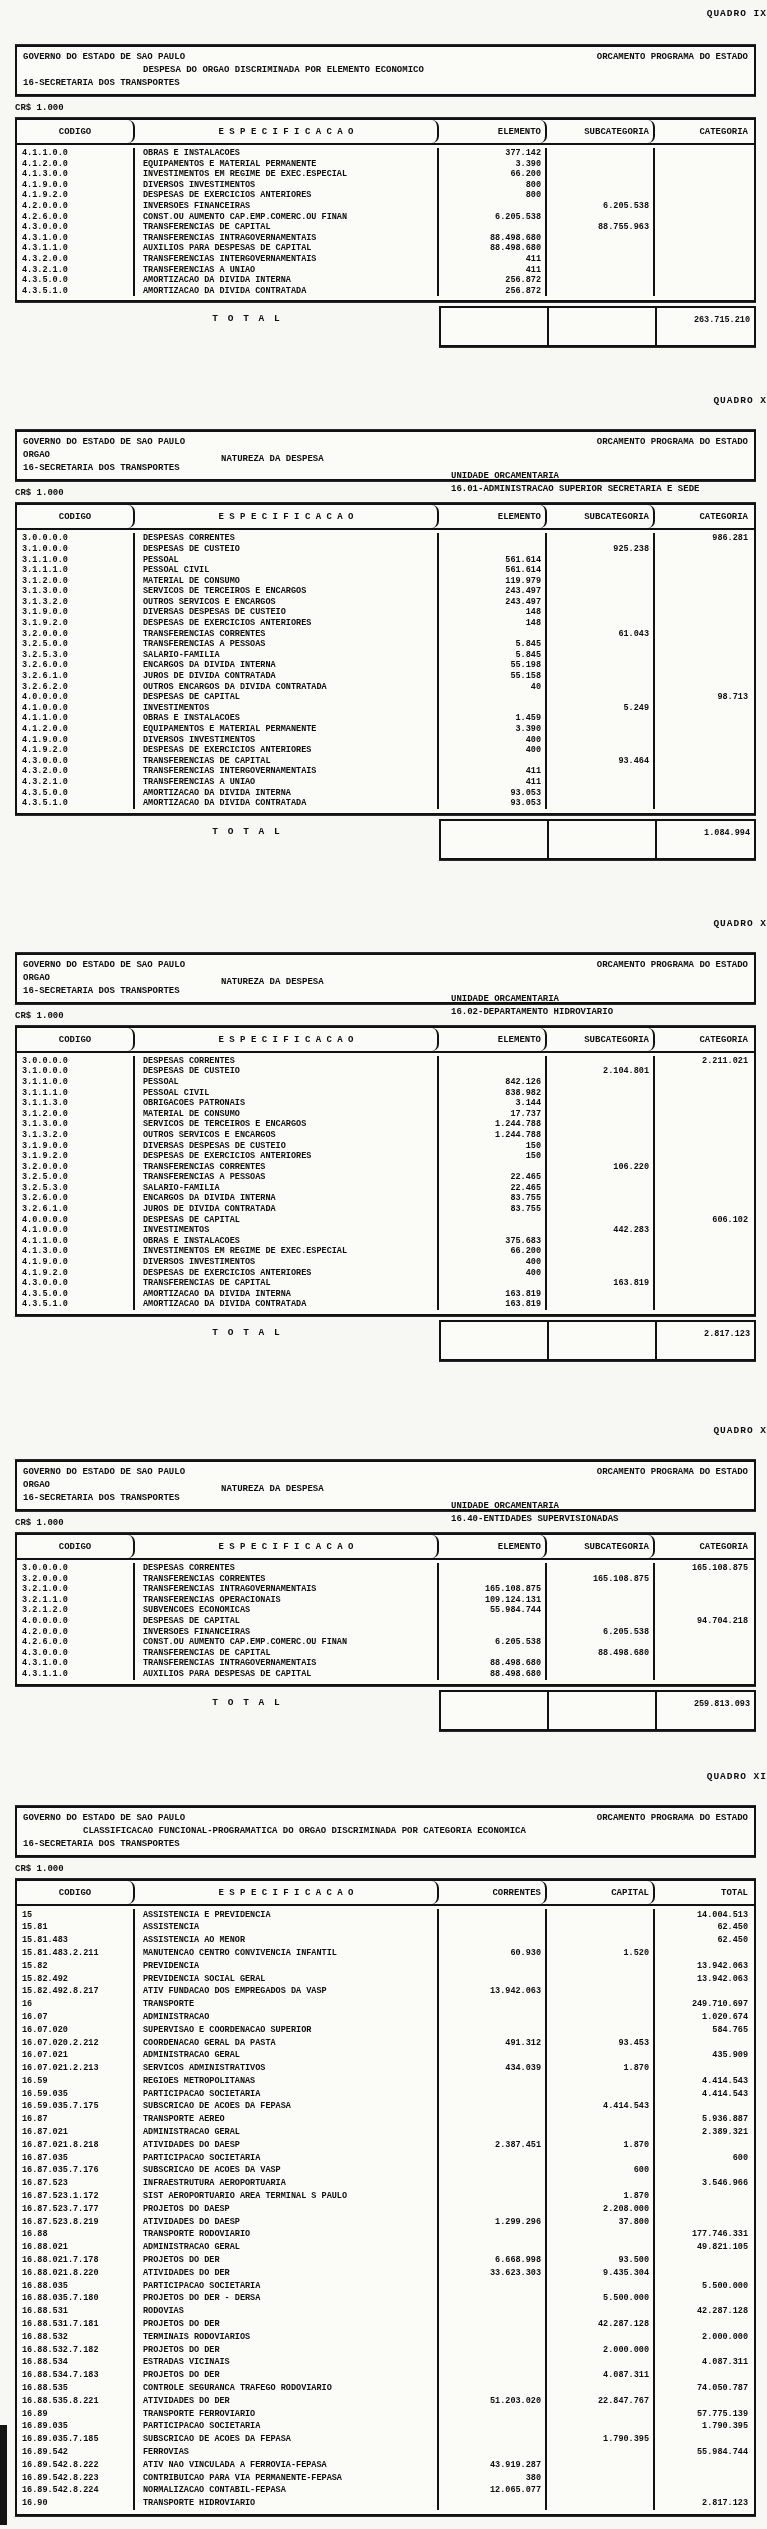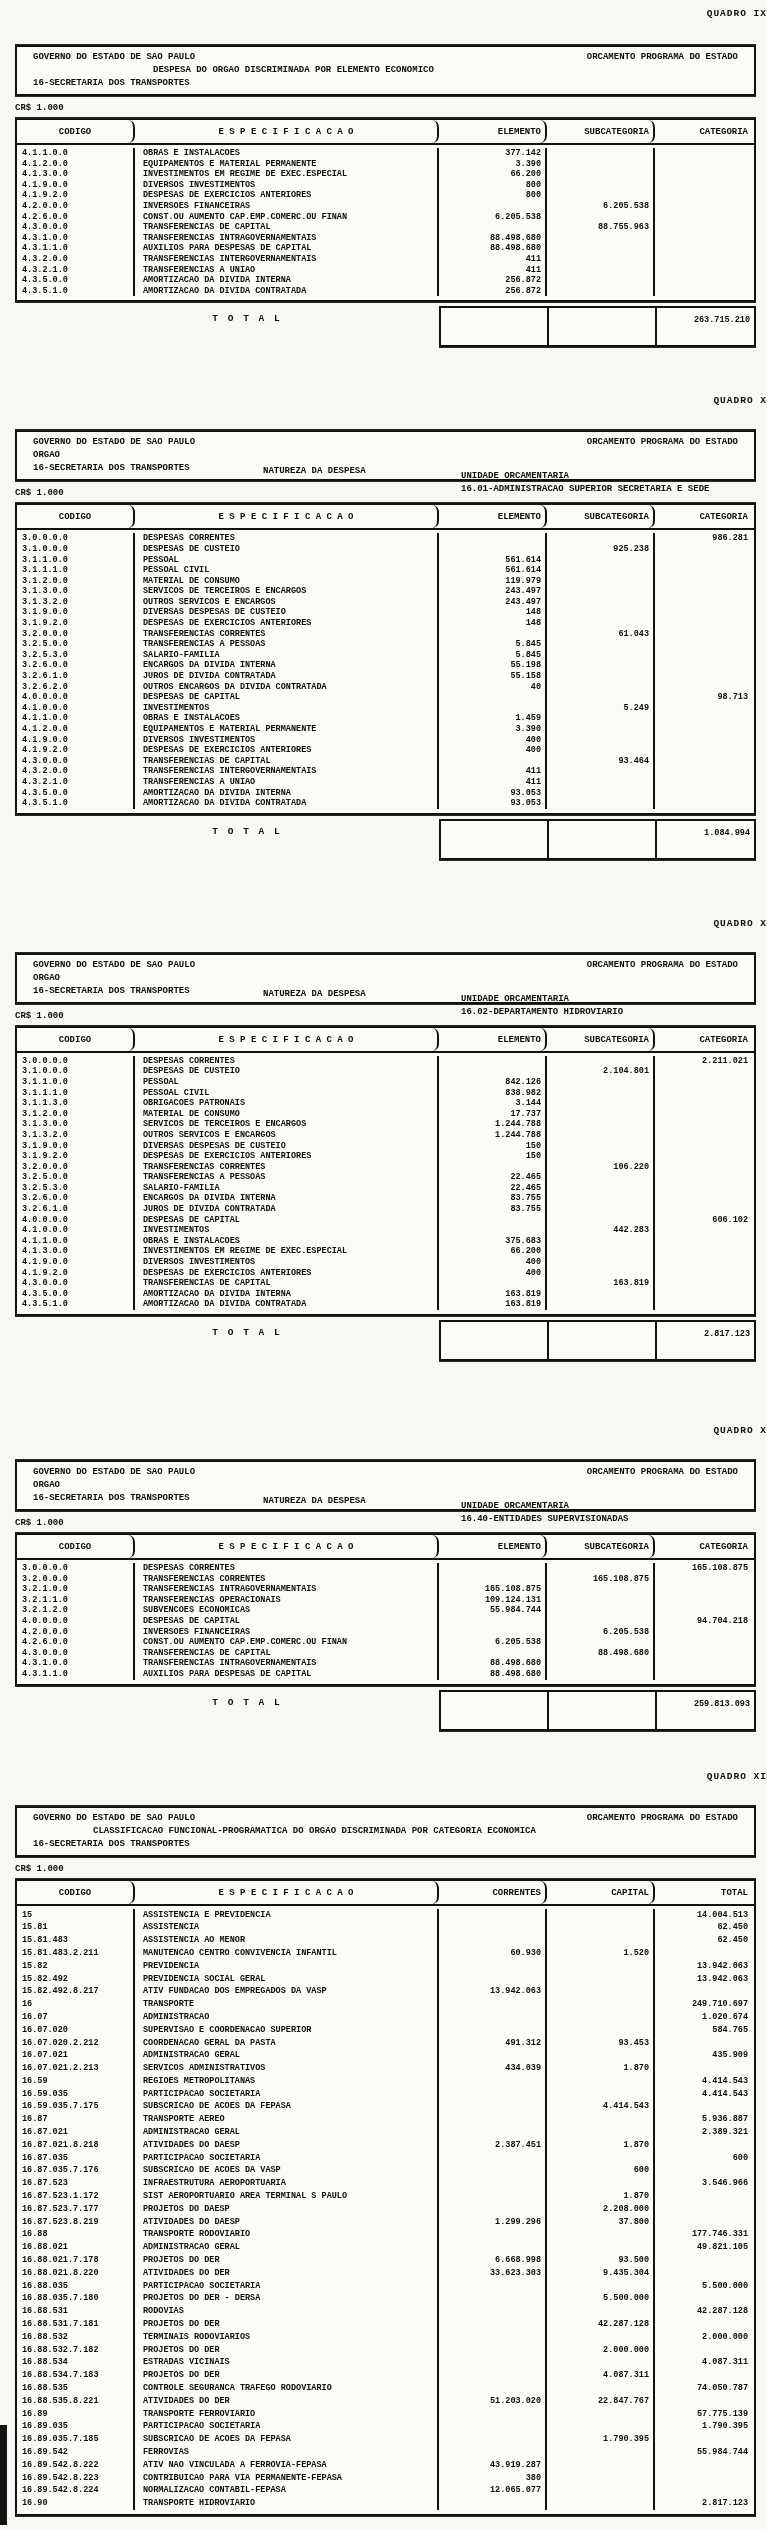--- a/index.html
+++ b/index.html
@@ -8,27 +8,27 @@
     background:#f7f7f3;color:#0d0d0d;
     font-family:"Liberation Mono","DejaVu Sans Mono",monospace;
     font-weight:bold;
   }
   .quadro-title{text-align:right;font-size:9.5px;letter-spacing:1px;}
   .sheet{margin-left:15px;width:741px;box-sizing:border-box;}
 
   
   .hbox{
     border:2px solid #121212;background:#fbfbf8;
-    padding:4px 16px;font-size:9px;line-height:13px;box-sizing:border-box;
+    padding:4px 6px;font-size:9px;line-height:13px;box-sizing:border-box;
     box-shadow:0 1px 0 #2a2a2a, 0 -1px 0 #2a2a2a;
   }
   .hline{display:flex;justify-content:space-between;white-space:nowrap;}
   .hline-rel{position:relative;height:13px;white-space:nowrap;}
   .pos-a{position:absolute;left:0;top:0;}
-  .pos-b{position:absolute;left:198px;top:16px;margin-left:32px;}
+  .pos-b{position:absolute;left:198px;top:4px;}
   .pos-c{position:absolute;left:428px;top:13px;margin-top:8px;}
   .ctr1{padding-left:120px;}
   .ctr2{padding-left:60px;}
 
   .crs{ text-align:left;font-size:9px;margin-top:7px;padding-right:2px;}
 
   
   .tbl{border:2px solid #121212;background:#fbfbf8;margin-top:5px;box-sizing:border-box;
        box-shadow:0 1px 0 #2a2a2a, 0 -1px 0 #2a2a2a;}
   .thead{display:flex;border-bottom:2px solid #121212;font-size:9px;}

